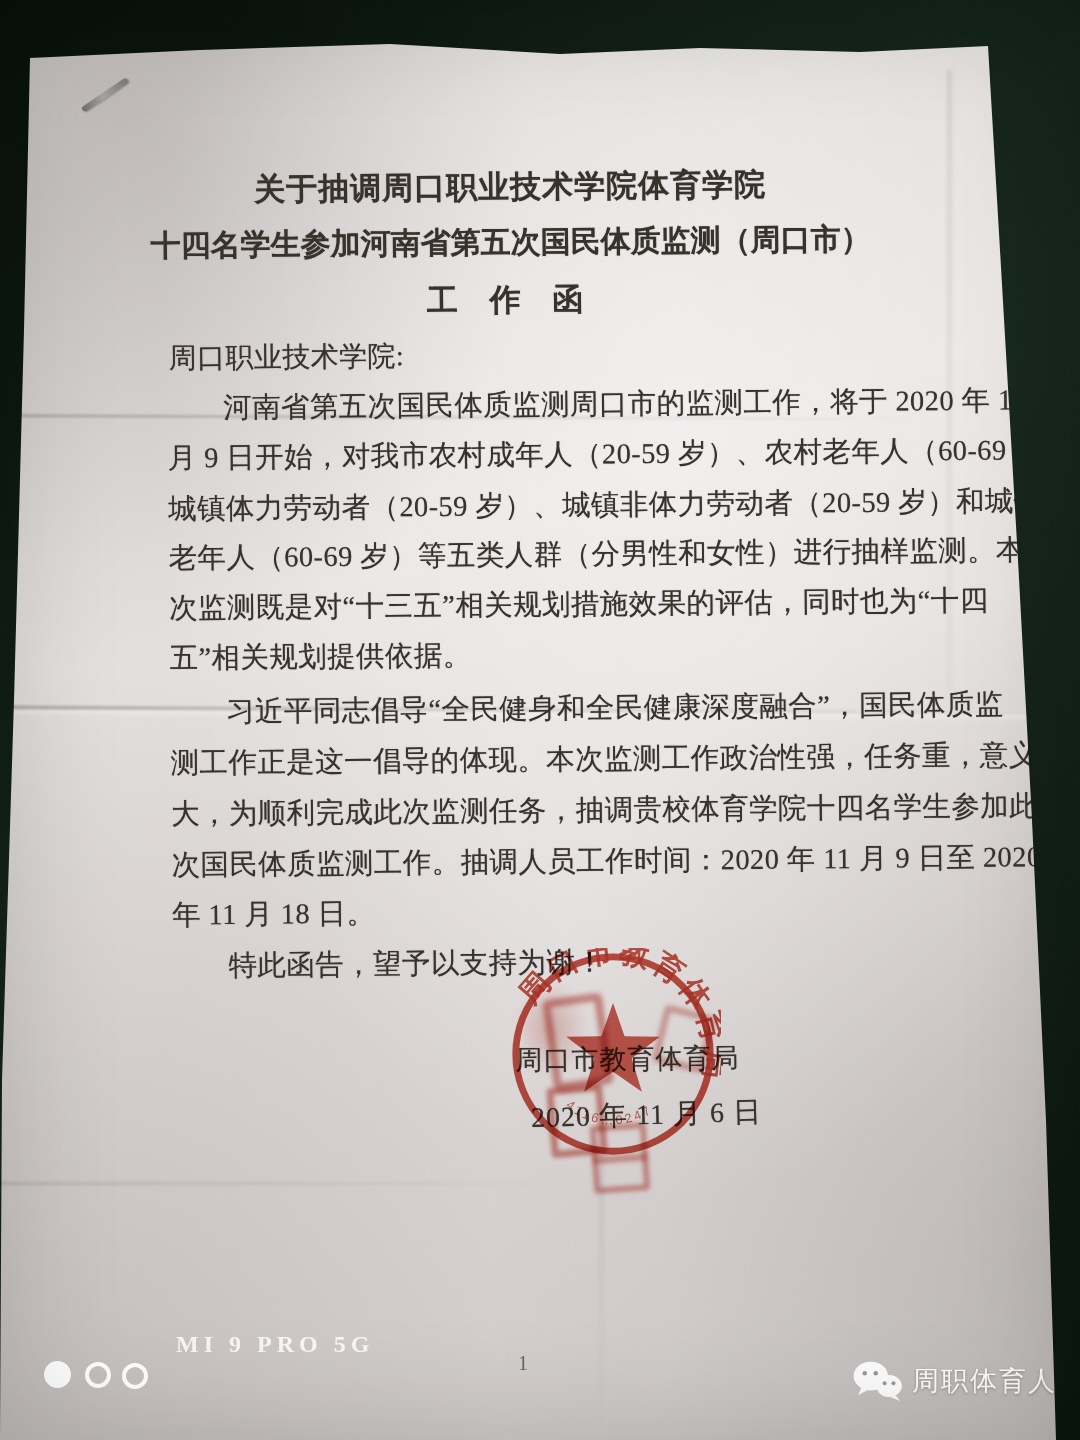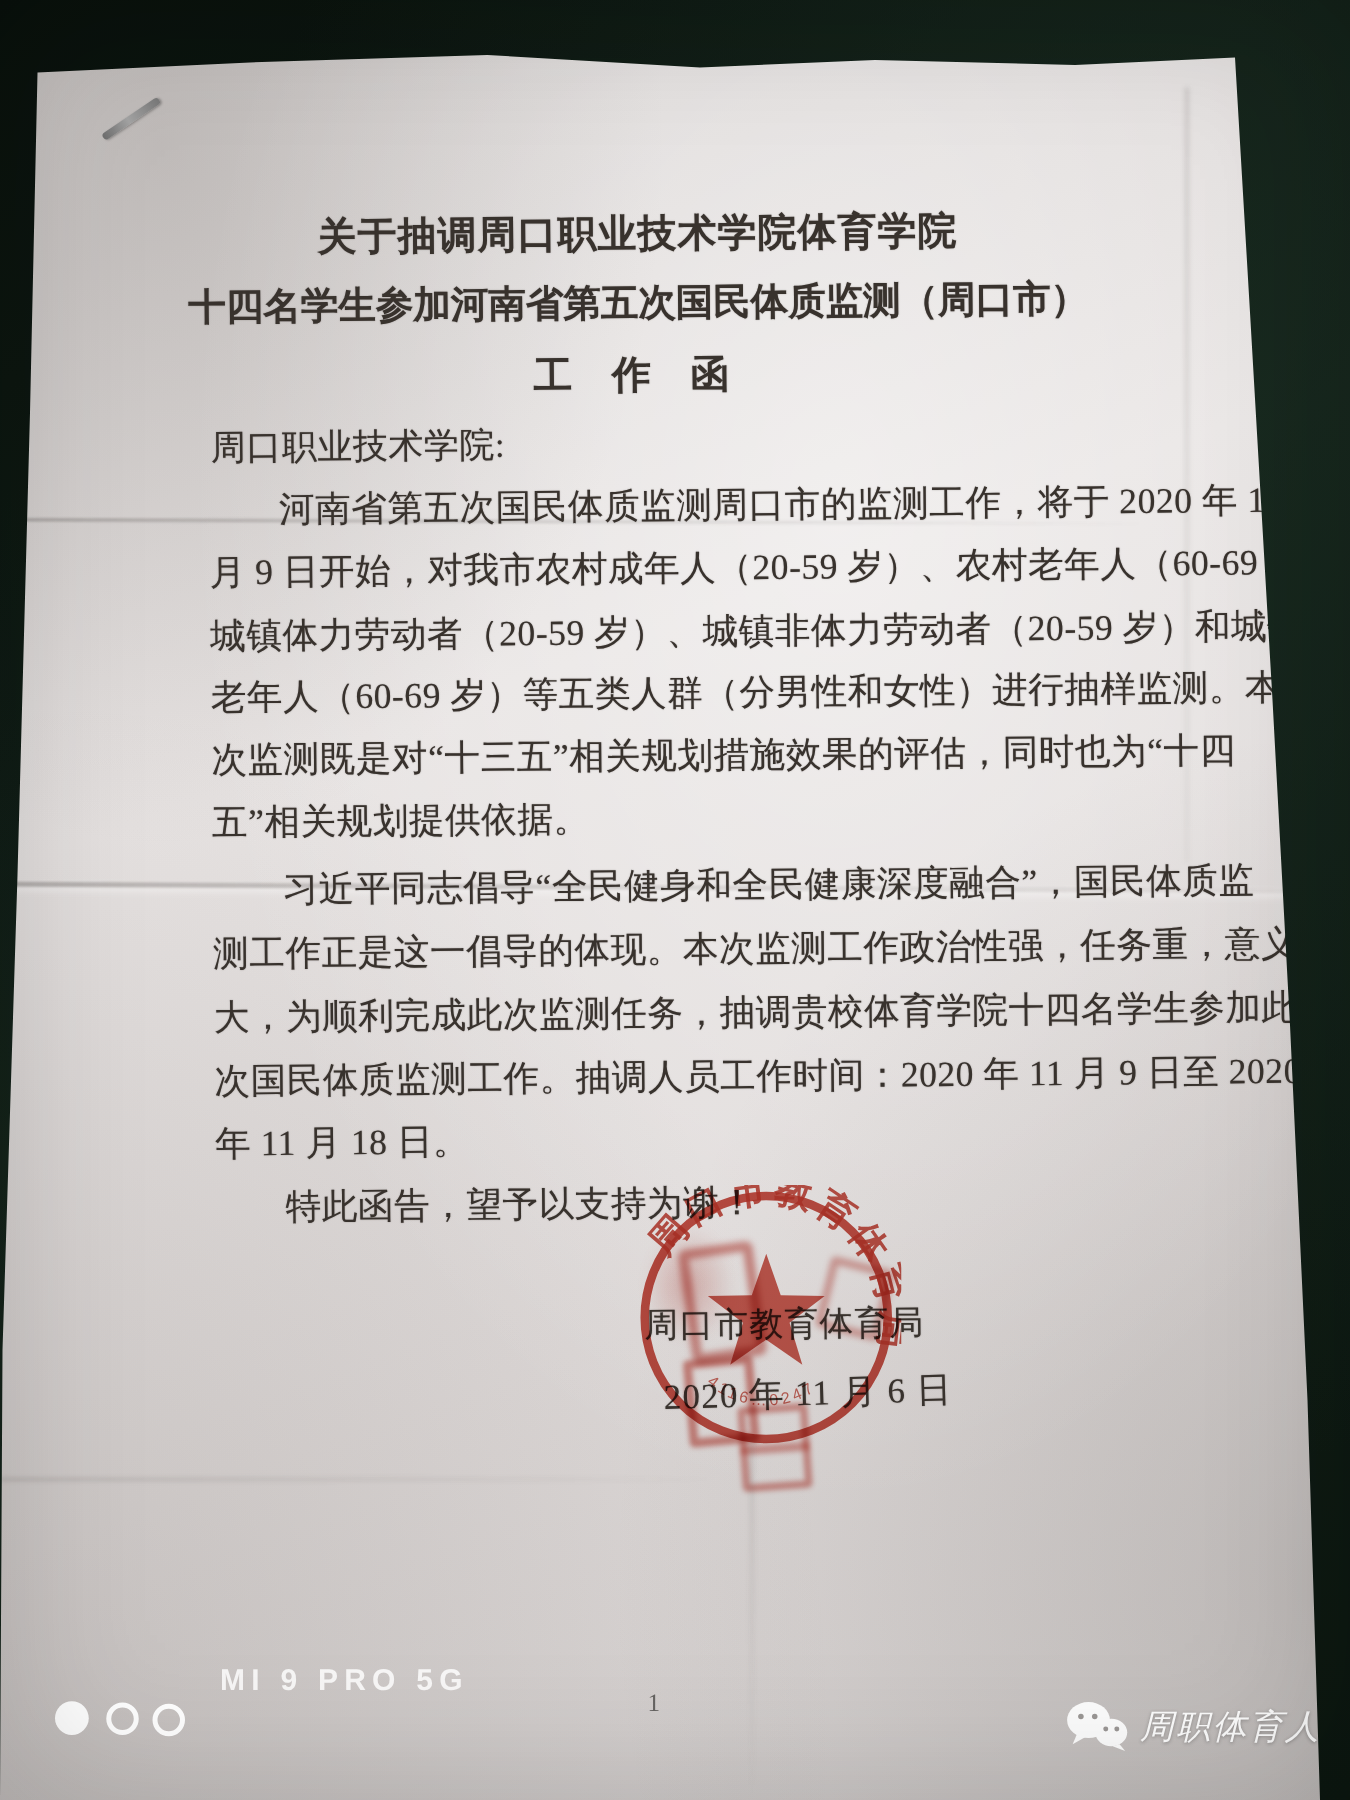--- a/index.html
+++ b/index.html
@@ -70,27 +70,27 @@
        border-radius:4px;transform:rotate(14deg);filter:blur(2.5px);}
   .sm5{left:514px;top:980px;width:74px;height:96px;border-radius:50%;
        background:radial-gradient(ellipse, rgba(190,50,38,.28), transparent 70%);filter:blur(4px);}
   
   .wm{position:absolute;color:rgba(255,255,255,.92);font-family:"Liberation Sans","DejaVu Sans",sans-serif;z-index:10;}
   .shutter{left:44px;top:1349px;width:120px;height:40px;}
   .dot{position:absolute;border-radius:50%;}
   .dot1{left:0px;top:12px;width:27px;height:27px;background:#fff;}
   .dot2{left:41px;top:13px;width:18px;height:18px;border:4px solid #fff;}
   .dot3{left:78px;top:14px;width:18px;height:18px;border:4px solid #fff;}
-  .cam1{left:176px;top:1331px;font-size:24px;letter-spacing:5px;font-weight:700;opacity:.9;}
+  .cam1{left:176px;top:1331px;font-size:24px;letter-spacing:5px;font-weight:700;opacity:.9;font-family:Liberation Serif, serif;}
   .cam2{left:176px;top:1369px;font-size:24px;letter-spacing:5px;font-weight:700;opacity:.9;}
   .pagenum{left:518px;top:1352px;font-size:20px;color:#4c4a48;opacity:.8;
            font-family:"Liberation Serif",serif;}
   .channel{left:852px;top:1360px;display:flex;align-items:center;gap:8px;}
   .channel .label{font-size:27px;letter-spacing:2px;color:#fcfcfc;text-shadow:0 1px 3px rgba(0,0,0,.3);
-     font-family:"Liberation Sans","DejaVu Sans",sans-serif;font-style:italic;}
+     font-family:"Liberation Sans","DejaVu Sans",sans-serif;}
   .vignette{position:absolute;inset:0;z-index:11;pointer-events:none;
     box-shadow:inset 0 0 120px rgba(0,0,0,.18);}
 </style>
 </head>
 <body>
 
 <div class="photo">
 
   <div class="paper">
     <div class="crease crease-h1"></div>

